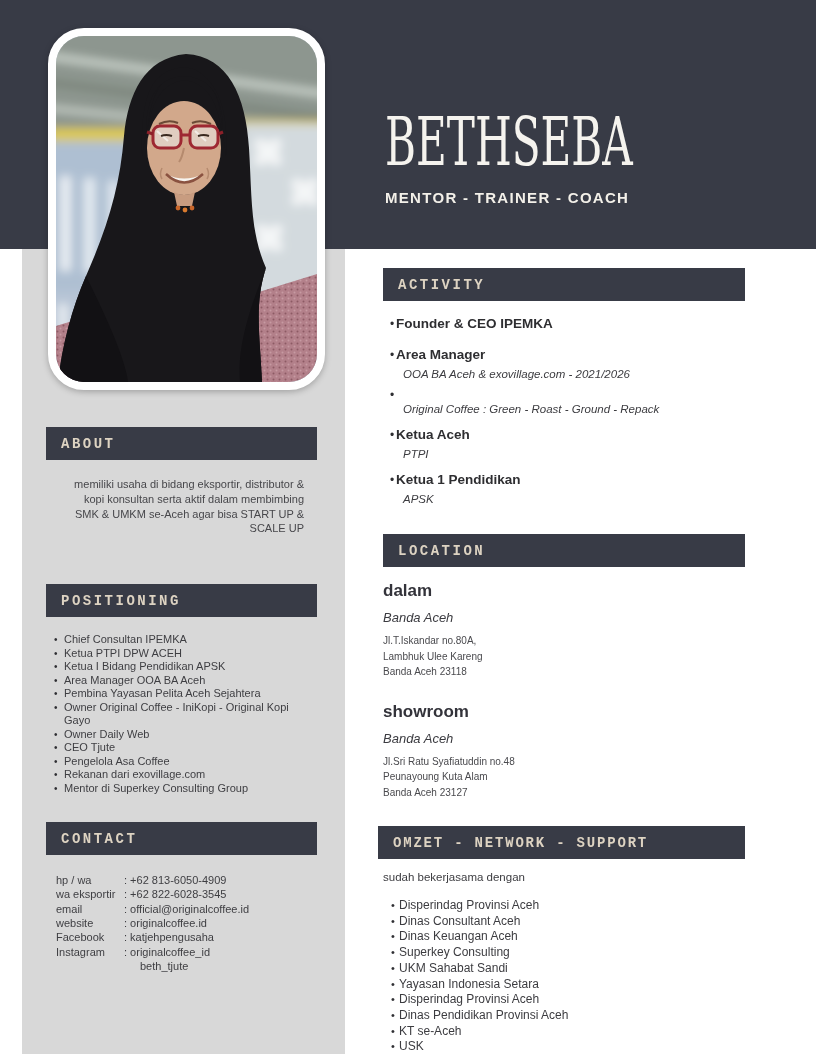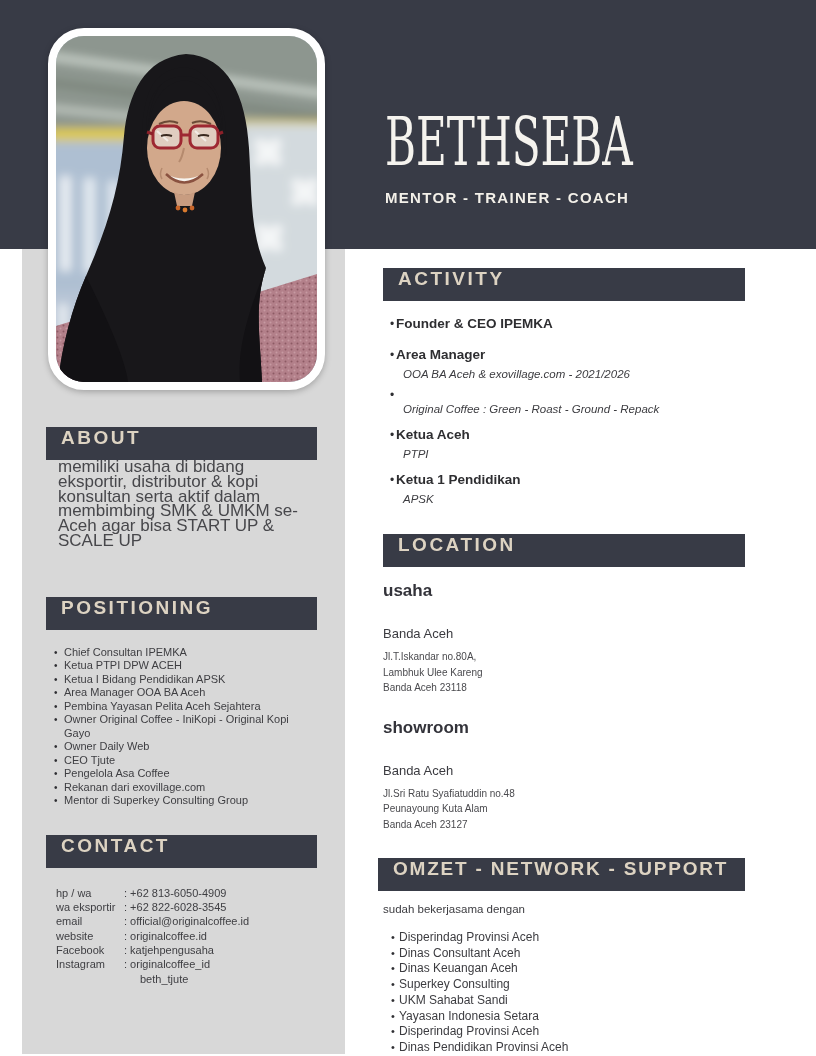--- a/index.html
+++ b/index.html
@@ -17,49 +17,49 @@
                 box-shadow:0 2px 6px rgba(0,0,0,.25); background:#b9c3c9; }
   .photo-card svg { display:block; width:100%; height:100%; }
 
   
   .name-block { position:absolute; left:385px; top:108px; width:420px; }
   .name { font-family:"DejaVu Serif","Liberation Serif",serif; font-size:68px; line-height:68px;
           color:#f5f3ee; transform:scaleX(0.62); transform-origin:left top; white-space:nowrap; font-weight:400; }
   .tagline { margin-top:13px; font-size:15px; font-weight:bold; letter-spacing:1.3px; color:#f3f0e9; }
 
   
-  .bar { background:#383b46; color:#ddd3c2; font-family:Liberation Sans, sans-serif;
-         font-weight:bold; font-size:19px; letter-spacing:2.5px; height:33px;
-         display:flex; align-items:flex-start; padding-left:15px; }
+  .bar { background:#383b46; color:#ddd3c2; font-family:Liberation Mono, monospace;
+         font-weight:bold; font-size:14px; letter-spacing:2.5px; height:33px;
+         display:flex; align-items:center; padding-left:15px; }
 
   
   .right-col { position:absolute; left:383px; top:268px; width:362px; }
   .act-list { margin-top:11px; }
   .act-item { margin-bottom:7px; }
   .act-title-row { display:flex; align-items:baseline; }
   .bullet { color:#2f2f33; font-size:12px; width:13px; flex:none; padding-left:7px; }
   .act-title { font-size:13.5px; font-weight:bold; color:#2e2e31; line-height:24px; }
   .act-sub { font-size:11.5px; font-style:italic; color:#3c3c40; margin-left:20px; line-height:14px; }
 
   .loc-bar { margin-top:28px; }
   .place-name { margin-top:14px; font-size:17px; font-weight:bold; color:#33333a; }
-  .place-city { margin-top:25px; font-size:13px; color:#3b3b40; }
+  .place-city { margin-top:9px; font-size:13px; font-style:italic; color:#3b3b40; }
   .place-addr { margin-top:8px; font-size:10px; color:#4a4a4e; line-height:15.5px; }
   .place + .place { margin-top:22px; }
 
   .net-bar { margin-top:26px; margin-left:-5px; letter-spacing:1.8px; }
   .net-intro { margin-top:12px; font-size:11.5px; color:#3c3c40; }
   .net-list { margin-top:15px; }
   .net-item { display:flex; align-items:baseline; font-size:12px; color:#3c3c40; line-height:15.7px; }
   .net-item .bullet { width:16px; padding-left:8px; font-size:11px; }
 
   
   .left-col { position:absolute; left:46px; top:427px; width:271px; }
-  .about-text { padding-left:12px; width:258px; font-size:17px;
-                line-height:14.8px; color:#47474b; }
+  .about-text { margin-top:17px; padding-left:12px; width:258px; font-size:11px;
+                line-height:14.8px; color:#47474b;text-align:right; }
   .pos-bar { margin-top:48px; }
   .pos-list { margin-top:16px; padding-left:4px; }
   .pos-item { display:flex; align-items:baseline; font-size:11px; color:#3e3e42; line-height:13.5px; }
   .pos-item .bullet { width:14px; padding-left:4px; font-size:10px; }
   .con-bar { margin-top:27px; }
   .con-rows { margin-top:18px; padding-left:10px; }
   .con-row { display:flex; font-size:11px; color:#3e3e42; line-height:14.3px; }
   .con-label { width:68px; flex:none; }
   .con-value { flex:1; }
   .con-value2 { font-size:11px; color:#3e3e42; line-height:14.3px; padding-left:84px; }
@@ -292,21 +292,21 @@
           <span class="act-title">Ketua 1 Pendidikan</span>
           </div>
         <div class="act-sub">APSK</div>
       </div>
     </div>
 
     <div class="bar loc-bar">
       <span>LOCATION</span>
     </div>
     <div class="place">
-      <div class="place-name">usaha</div>
+      <div class="place-name">dalam</div>
       <div class="place-city">Banda Aceh</div>
       <div class="place-addr">
         <div>Jl.T.Iskandar no.80A,</div>
         <div>Lambhuk Ulee Kareng</div>
         <div>Banda Aceh 23118</div>
       </div>
     </div>
     <div class="place">
       <div class="place-name">showroom</div>
       <div class="place-city">Banda Aceh</div>

